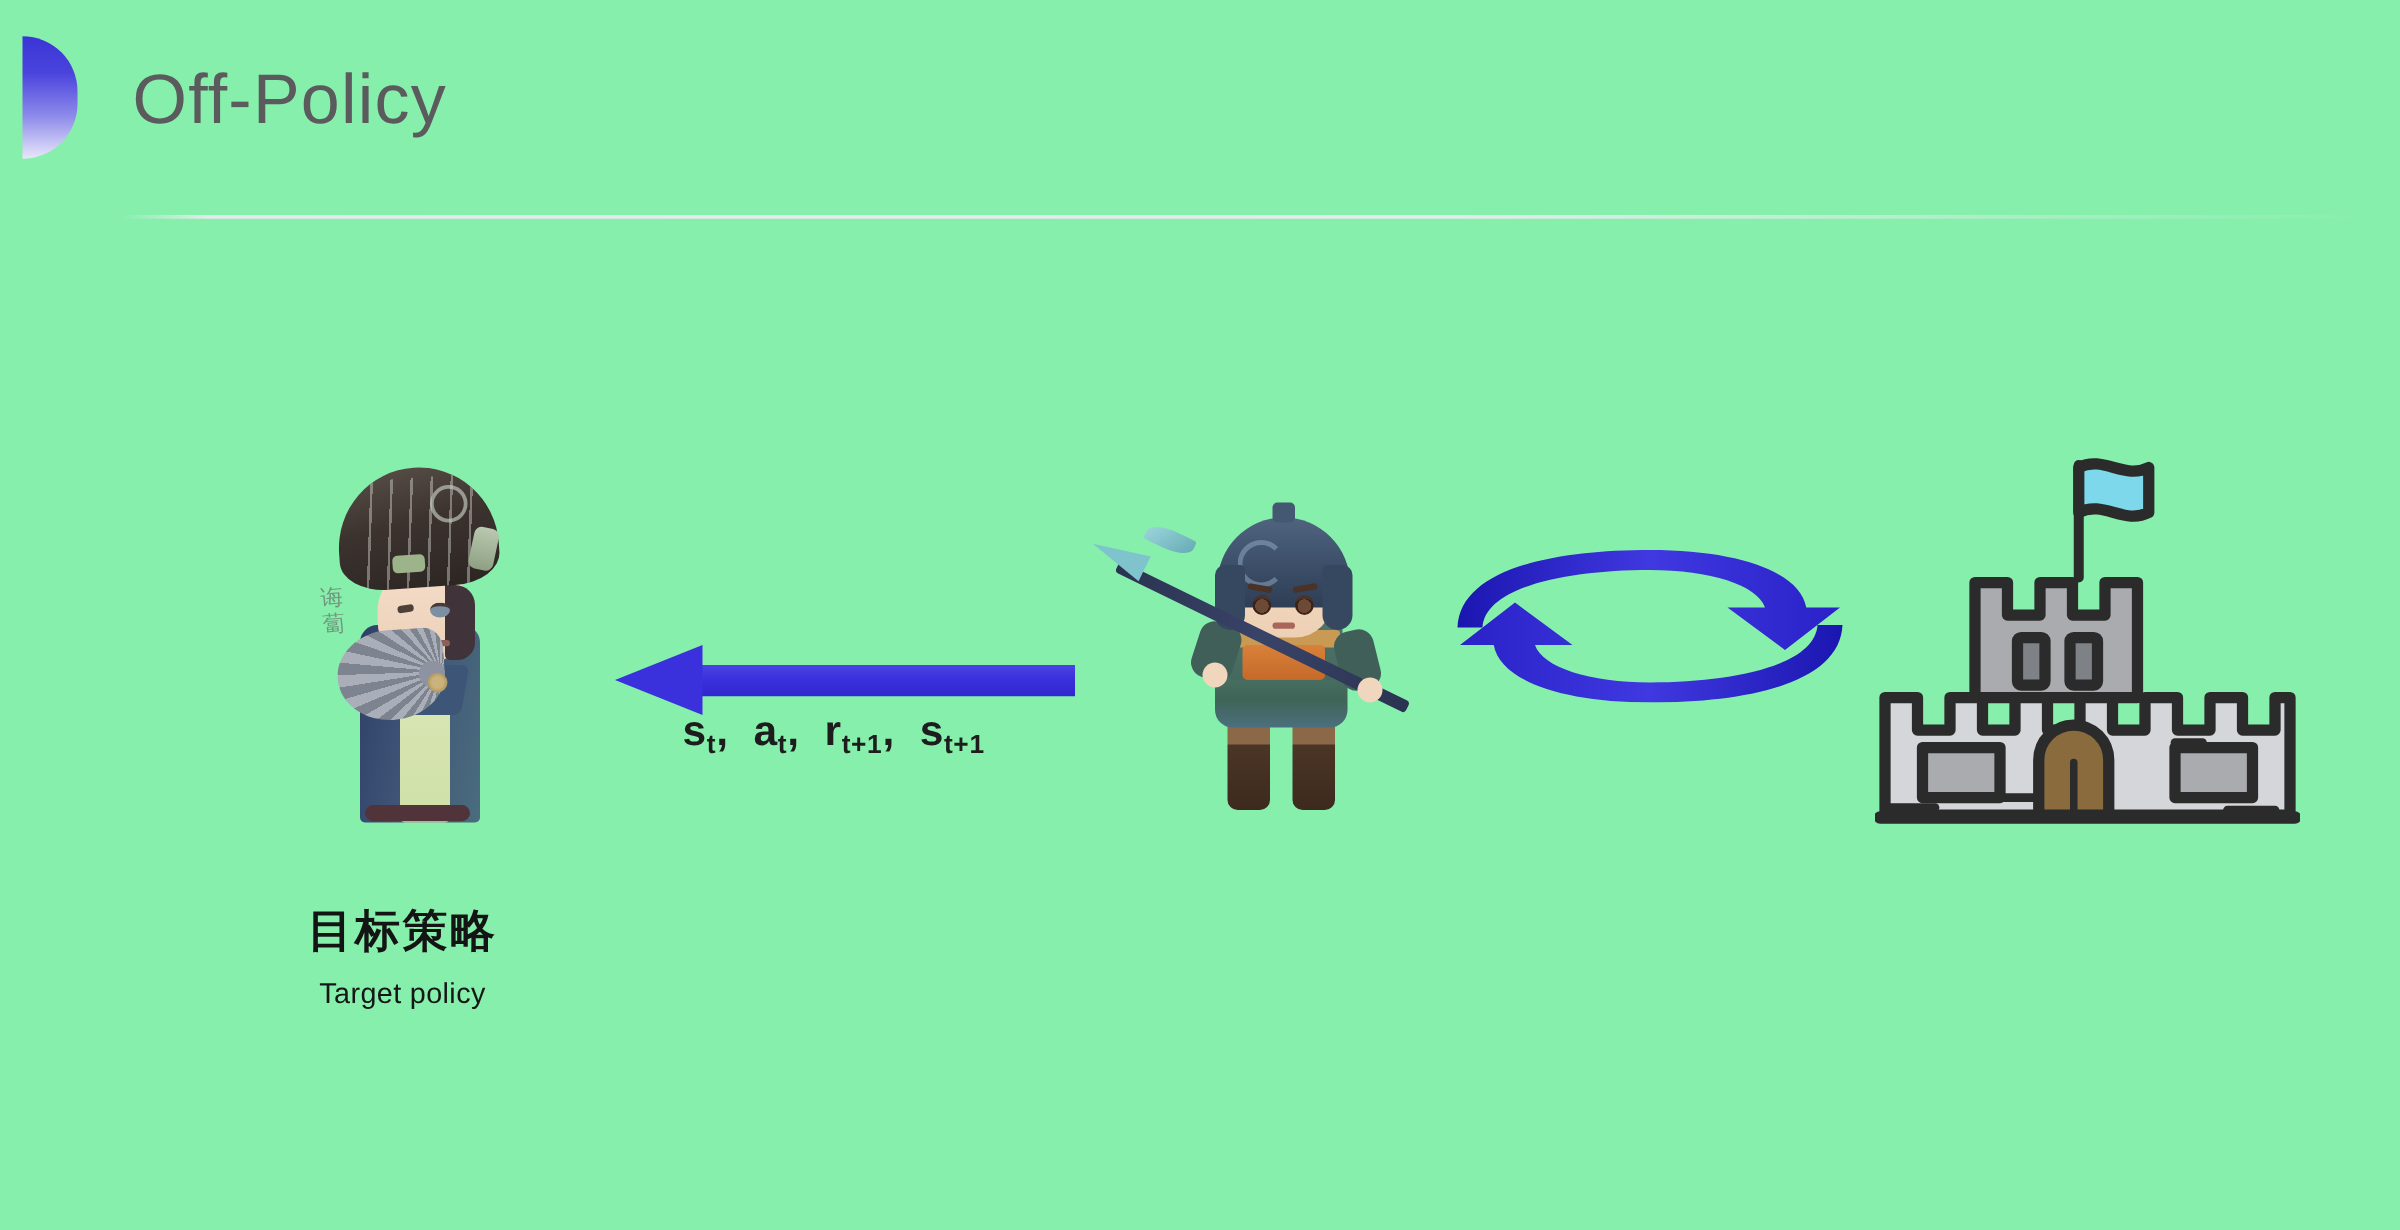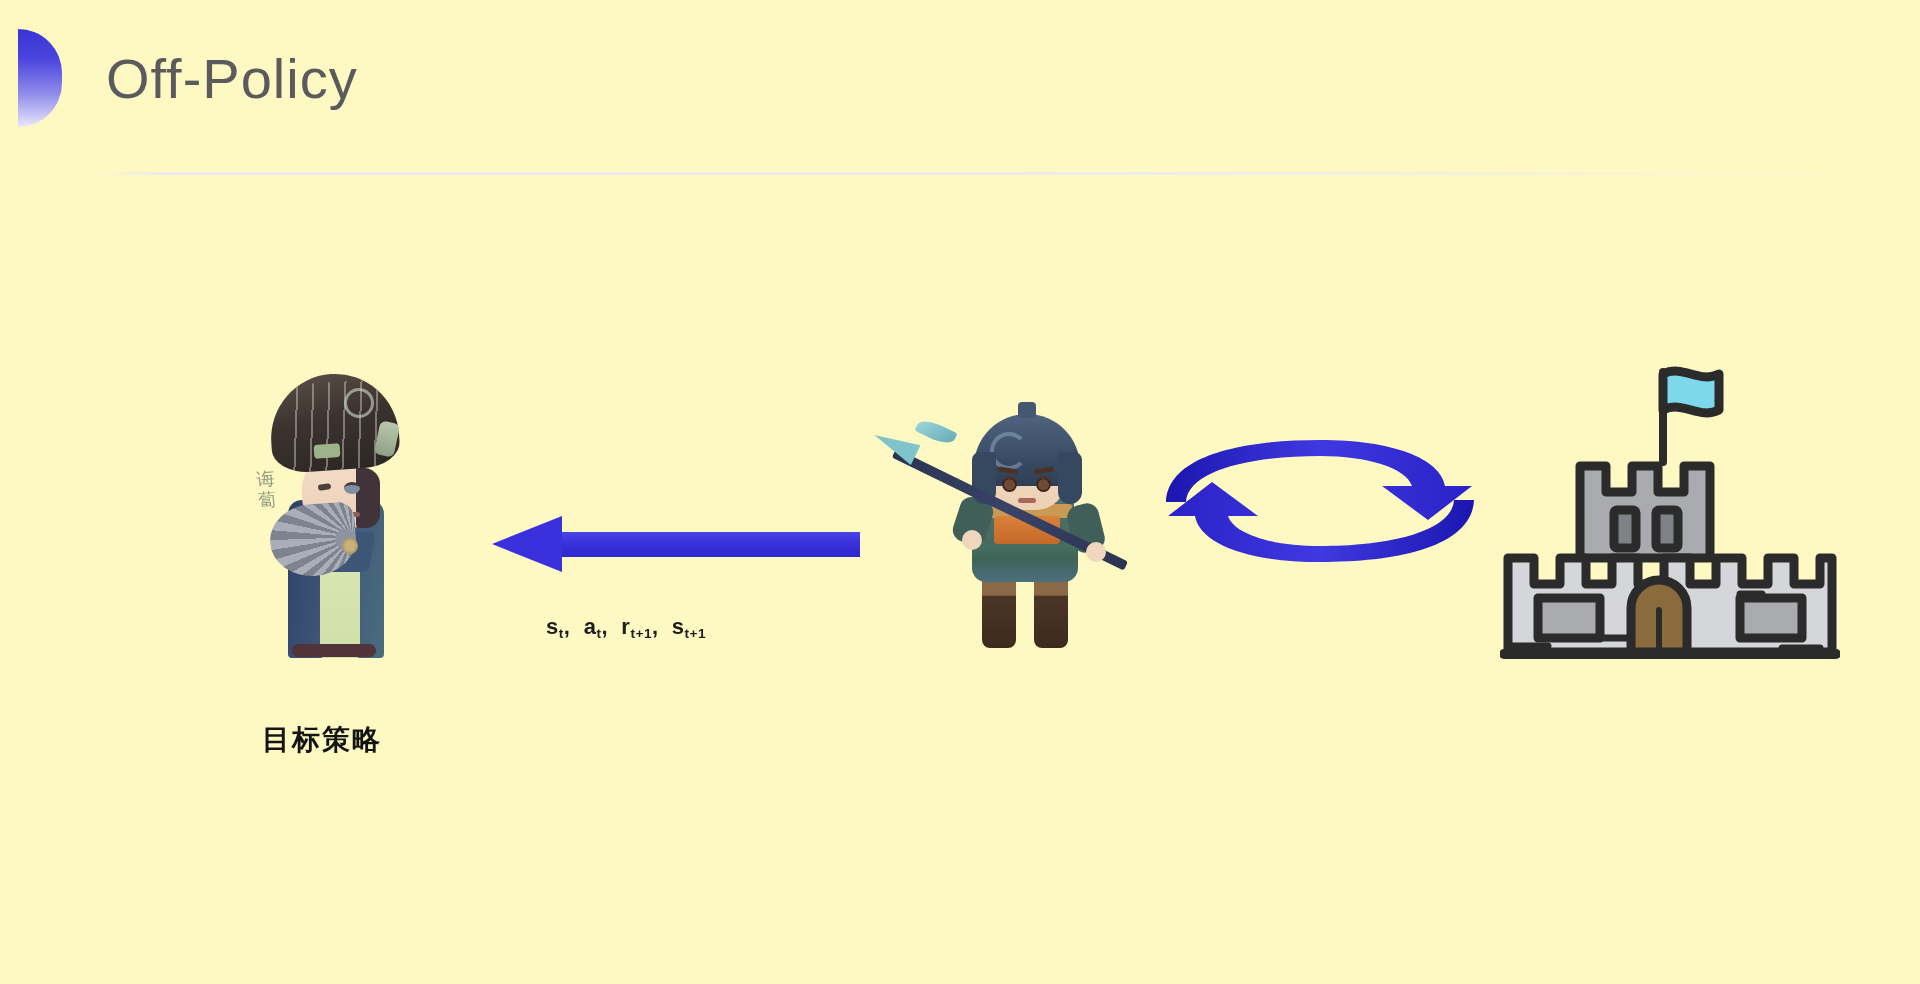--- a/index.html
+++ b/index.html
@@ -13,21 +13,21 @@
 
   body {
     font-family: "Liberation Sans", "DejaVu Sans", sans-serif;
     position: relative;
   }
 
   
   .slide {
     position: absolute;
     inset: 0;
-    background: #fef9c3;
+    background: #86efac;
     text-decoration: underline;
   }
 
   
   .title-row {
     position: absolute;
     left: 18px;
     top: 28px;
     display: flex;
     align-items: center;
@@ -232,27 +232,26 @@
     width: 0; height: 0;
     border-top: 28px solid transparent;
     border-bottom: 28px solid transparent;
     border-right: 70px solid #3a31dc;
   }
 
   .formula {
     position: absolute;
     left: 546px;
     top: 566px;
-    font-size: 22px;
+    font-size: 34px;
     font-weight: 600;
     color: #1d1d1d;
     letter-spacing: .5px;
     white-space: nowrap;
     font-family: "Liberation Sans", "DejaVu Sans", sans-serif;
-    margin-top: 48px;
   }
   .formula sub {
     font-size: .62em;
     font-weight: 600;
     vertical-align: baseline;
     position: relative;
     bottom: -.28em;
   }
 
   
@@ -457,21 +456,21 @@
   }
   .castle svg { display: block; width: 340px; height: 298px; }
 
   
   .caption {
     position: absolute;
     text-align: center;
     white-space: nowrap;
   }
   .caption .cn {
-    font-size: 28px;
+    font-size: 36px;
     font-weight: 600;
     color: #141414;
     letter-spacing: 2px;
     line-height: 1.25;
   }
   .caption .en {
     margin-top: 14px;
     font-size: 23px;
     font-weight: 400;
     color: #161616;
@@ -606,17 +605,18 @@
           <line x1="282" y1="286" x2="320" y2="286" stroke-width="7"></line>
           <line x1="240" y1="232" x2="262" y2="232" stroke-width="7"></line>
 
           <line x1="4" y1="292" x2="336" y2="292" stroke-width="10"></line>
         </g>
       </svg>
     </div>
 
     <div class="caption caption-target">
       <div class="cn">目标策略</div>
+      <div class="en">Target policy</div>
     </div>
 
 
   </div>
 </div>
 
 </body></html>

